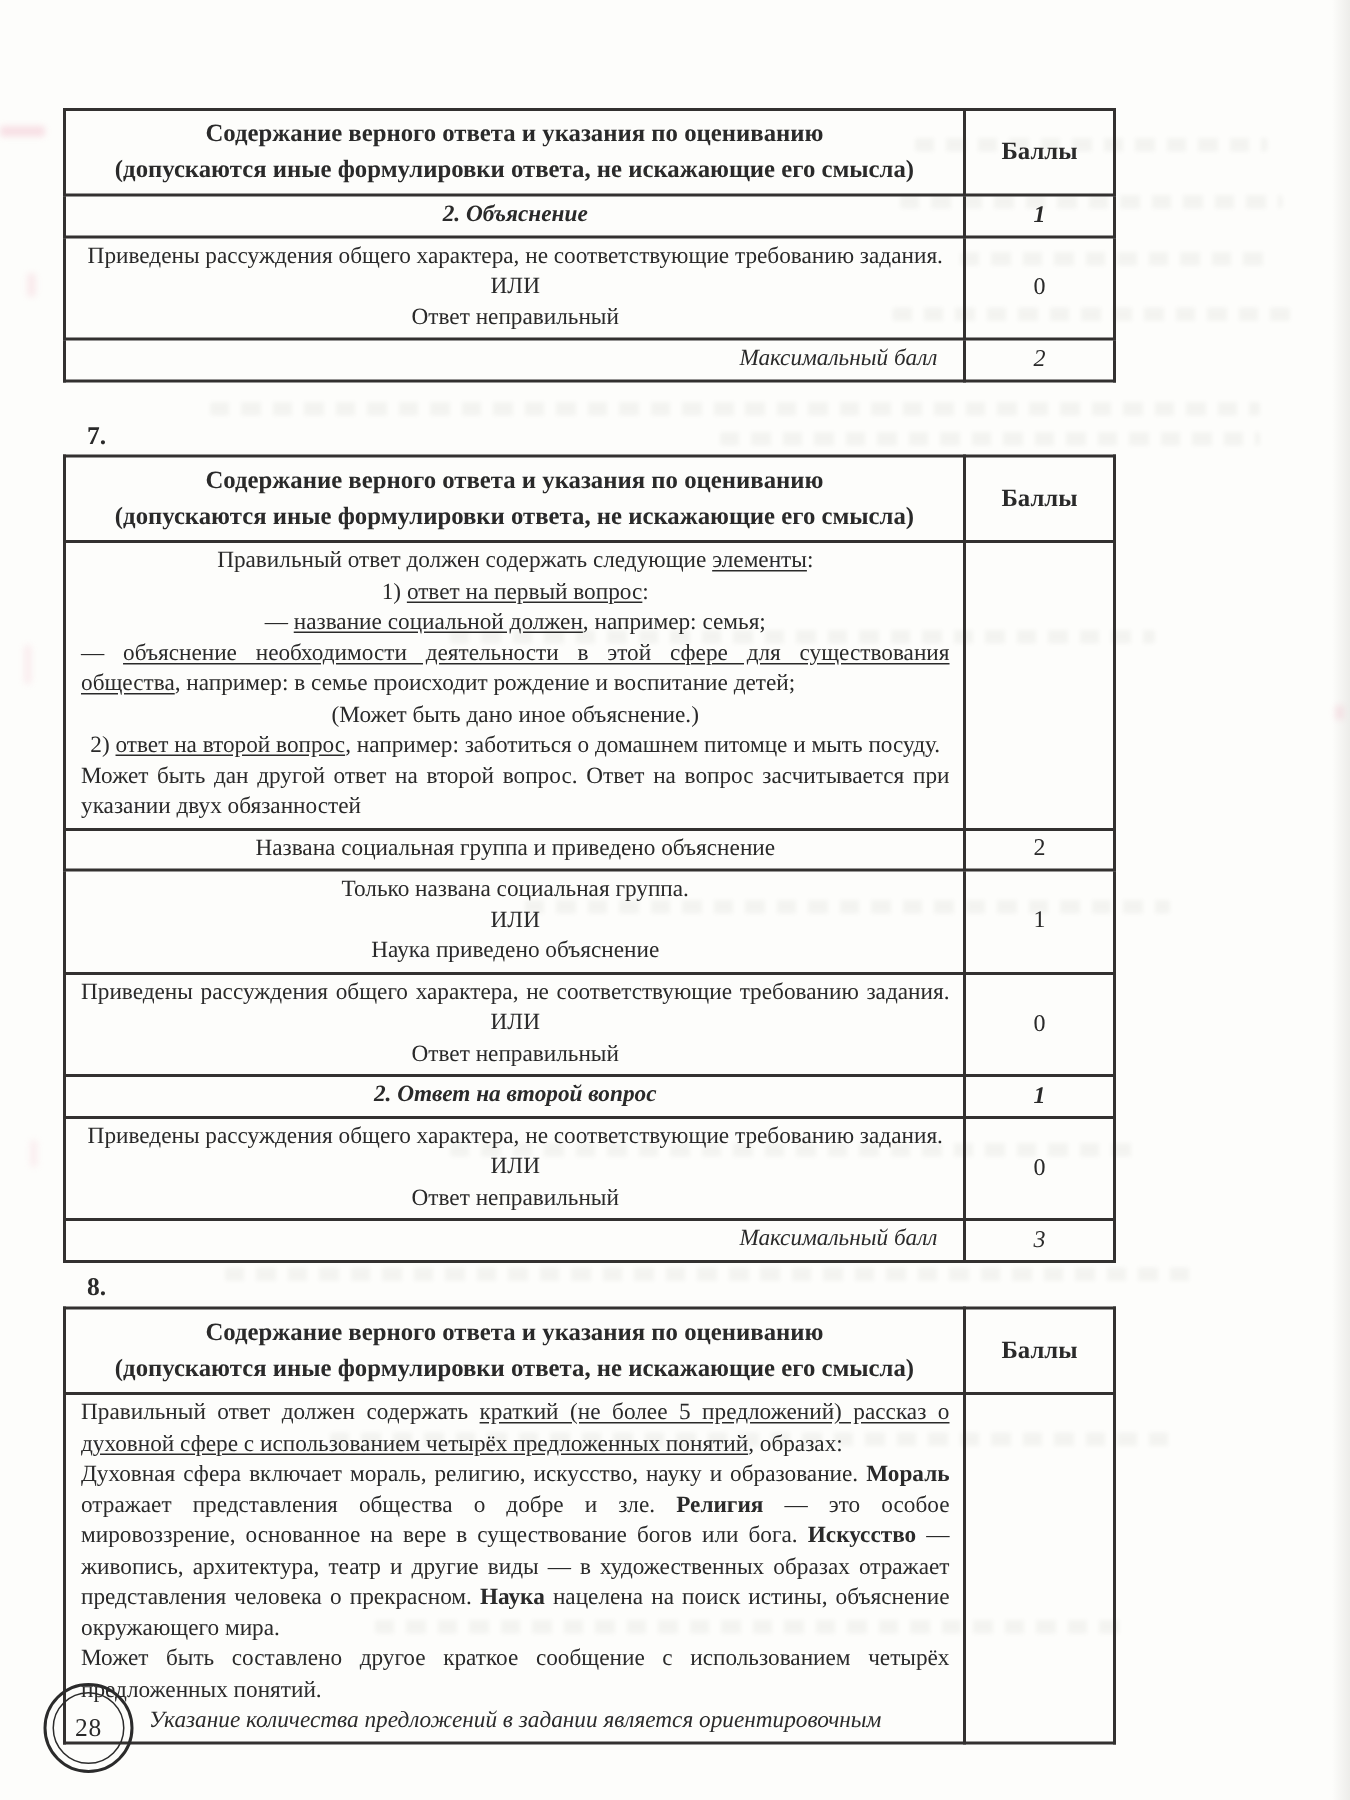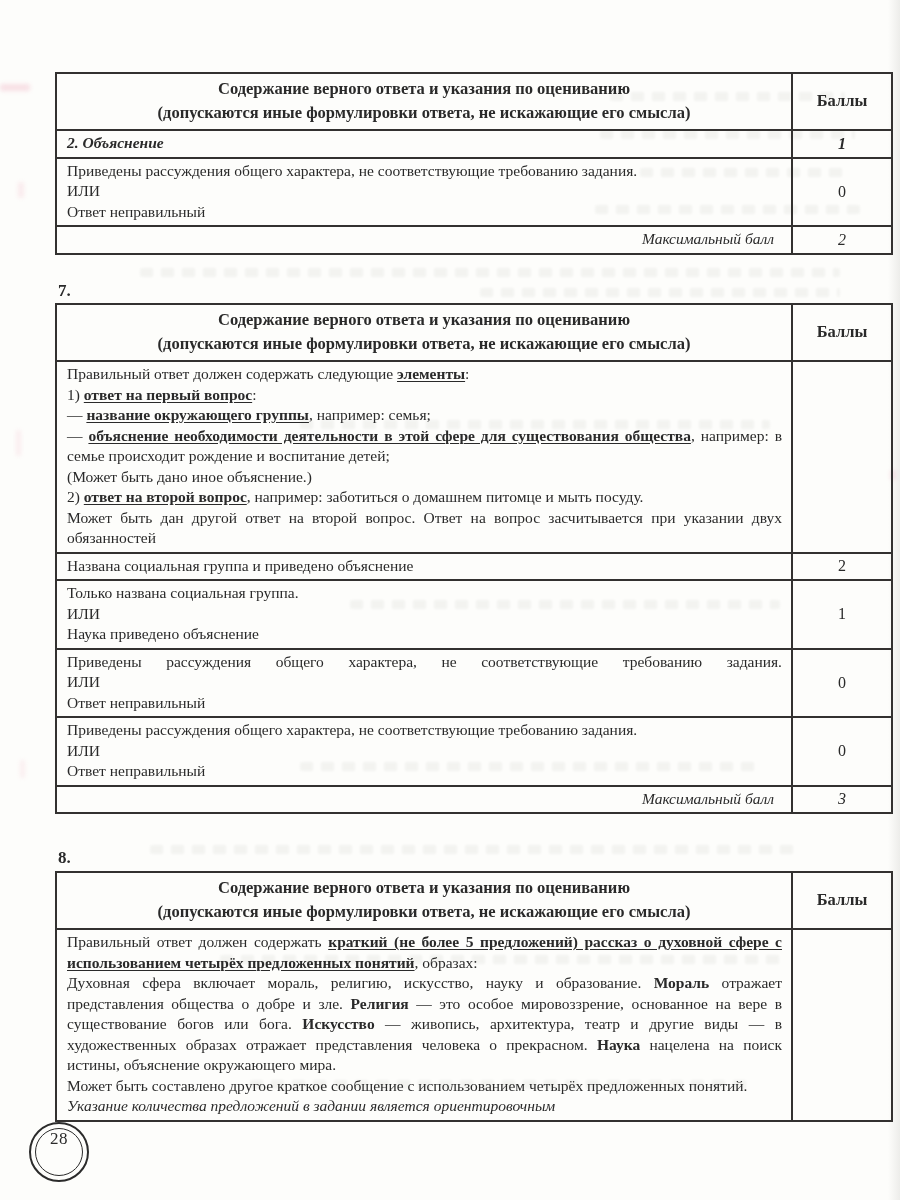--- a/index.html
+++ b/index.html
@@ -13,21 +13,21 @@
   body{background:#ffffff;}
   .page{
     position:relative;
     width:900px;height:1200px;
     background:var(--paper);
     font-family:"Liberation Serif","DejaVu Serif",serif;
     color:var(--ink);
     overflow:hidden;
   }
   
-  .tbl{position:absolute;left:55px;width:838px;}
+  .tbl{position:absolute;left:42px;width:702px;}
   #t1{top:72px;}
   #t7{top:303px;}
   #t8{top:871px;}
   table.crit-table{
     border-collapse:collapse;width:100%;table-layout:fixed;
   }
   .crit-table th,.crit-table td{
     border:2px solid var(--border);
   }
   .crit-table thead th{
@@ -42,46 +42,46 @@
   td.c-main{
     font-size:15.5px;line-height:20.5px;
     padding:2px 9px 3px 10px;
   }
   th.c-score,td.c-score{width:86px;text-align:center;}
   td.c-score{
     vertical-align:middle;font-size:16px;
   }
   td.c-score.bi{font-weight:bold;font-style:italic;}
   td.c-score.i{font-style:italic;}
-  .para{text-align:left;}
+  .para{text-align:center;}
   .para.justify{text-align:justify;}
   .para.stretch{text-align:justify;text-align-last:justify;}
   .para.right{text-align:right;padding-right:8px;}
   span.b{font-weight:bold;}
   span.i{font-style:italic;}
-  span.u{text-decoration:underline;text-underline-offset:2px;font-weight:bold;}
+  span.u{text-decoration:underline;text-underline-offset:2px;}
   
   .item-label{
     position:absolute;left:58px;
     font-size:17px;font-weight:bold;line-height:18px;
   }
   #lbl7{top:282px;}
   #lbl8{top:849px;}
   
   .page-circle{
     position:absolute;left:29px;top:1122px;
     width:56px;height:56px;border-radius:50%;
     border:2.5px solid #2b2b2b;
     display:flex;align-items:center;justify-content:center;
     background:transparent;
   }
   .inner-ring{
     width:46px;height:46px;border-radius:50%;
     border:1.5px solid #2b2b2b;
-    display:flex;align-items:flex-start;justify-content:center;
+    display:flex;align-items:center;justify-content:center;
   }
   .page-num{font-size:17px;letter-spacing:.5px;}
   
   .ghost{
     position:absolute;height:9px;border-radius:2px;
     background:repeating-linear-gradient(90deg,var(--ghost) 0 13px,transparent 13px 21px);
     opacity:.055;filter:blur(1.3px);pointer-events:none;
   }
   .pink-mark{
     position:absolute;background:var(--pink);
@@ -164,21 +164,21 @@
               <div class="h-sub">(допускаются иные формулировки ответа, не искажающие его смысла)</div>
             </th>
             <th class="c-score">Баллы</th>
           </tr>
         </thead>
         <tbody>
           <tr>
             <td class="c-main">
               <div class="para"><span>Правильный ответ должен содержать следующие </span><span class="u">элементы</span><span>:</span></div>
               <div class="para"><span>1) </span><span class="u">ответ на первый вопрос</span><span>:</span></div>
-              <div class="para"><span>— </span><span class="u">название окружающего группы</span><span>, например: семья;</span></div>
+              <div class="para"><span>— </span><span class="u">название социальной должен</span><span>, например: семья;</span></div>
               <div class="para justify"><span>— </span><span class="u">объяснение необходимости деятельности в этой сфере для существования общества</span><span>, например: в семье происходит рождение и воспитание детей;</span></div>
               <div class="para"><span>(Может быть дано иное объяснение.)</span></div>
               <div class="para"><span>2) </span><span class="u">ответ на второй вопрос</span><span>, например: заботиться о домашнем питомце и мыть посуду.</span></div>
               <div class="para justify"><span>Может быть дан другой ответ на второй вопрос. Ответ на вопрос засчитывается при указании двух обязанностей</span></div>
             </td>
             <td class="c-score"></td>
           </tr>
           <tr>
             <td class="c-main">
               <div class="para"><span>Названа социальная группа и приведено объяснение</span></div>
@@ -193,20 +193,26 @@
             </td>
             <td class="c-score">1</td>
           </tr>
           <tr>
             <td class="c-main">
               <div class="para stretch"><span>Приведены рассуждения общего характера, не соответствующие требованию задания.</span></div>
               <div class="para"><span>ИЛИ</span></div>
               <div class="para"><span>Ответ неправильный</span></div>
             </td>
             <td class="c-score">0</td>
+          </tr>
+          <tr>
+            <td class="c-main">
+              <div class="para"><span class="b i">2. Ответ на второй вопрос</span></div>
+            </td>
+            <td class="c-score bi">1</td>
           </tr>
           <tr>
             <td class="c-main">
               <div class="para"><span>Приведены рассуждения общего характера, не соответствующие требованию задания.</span></div>
               <div class="para"><span>ИЛИ</span></div>
               <div class="para"><span>Ответ неправильный</span></div>
             </td>
             <td class="c-score">0</td>
           </tr>
           <tr>

